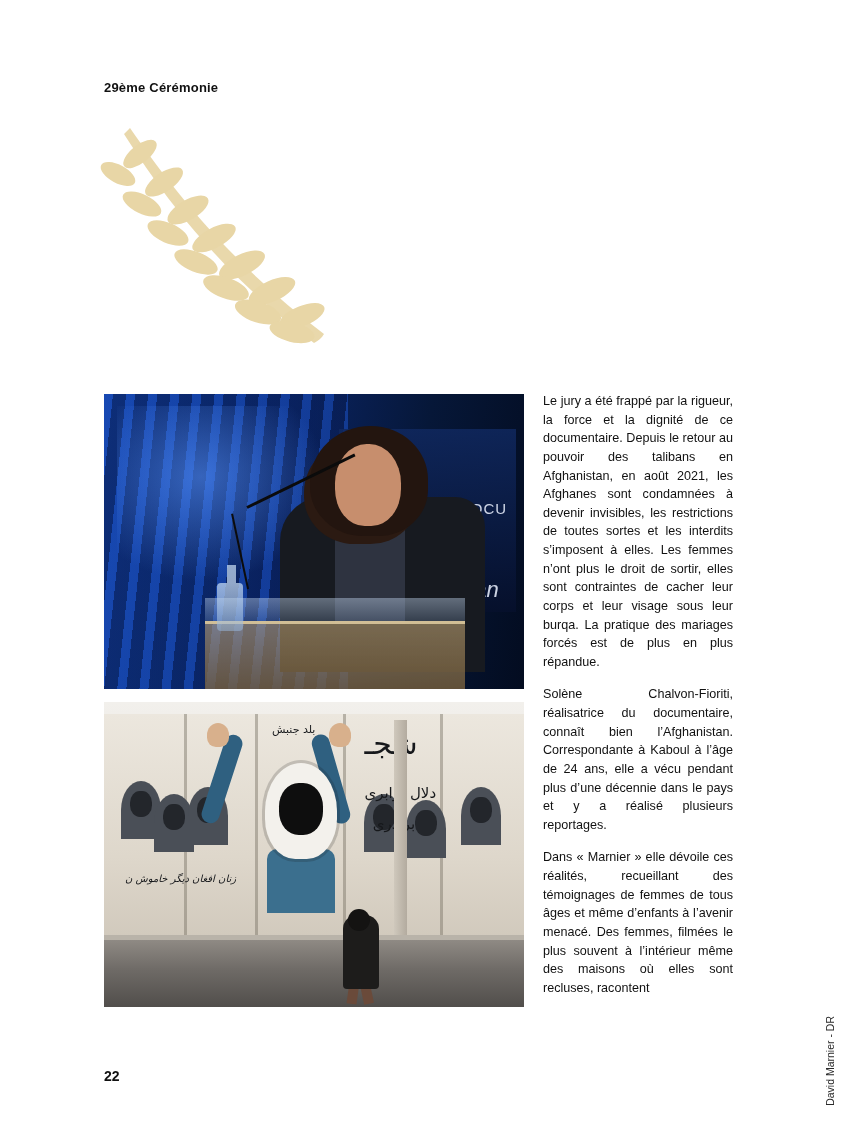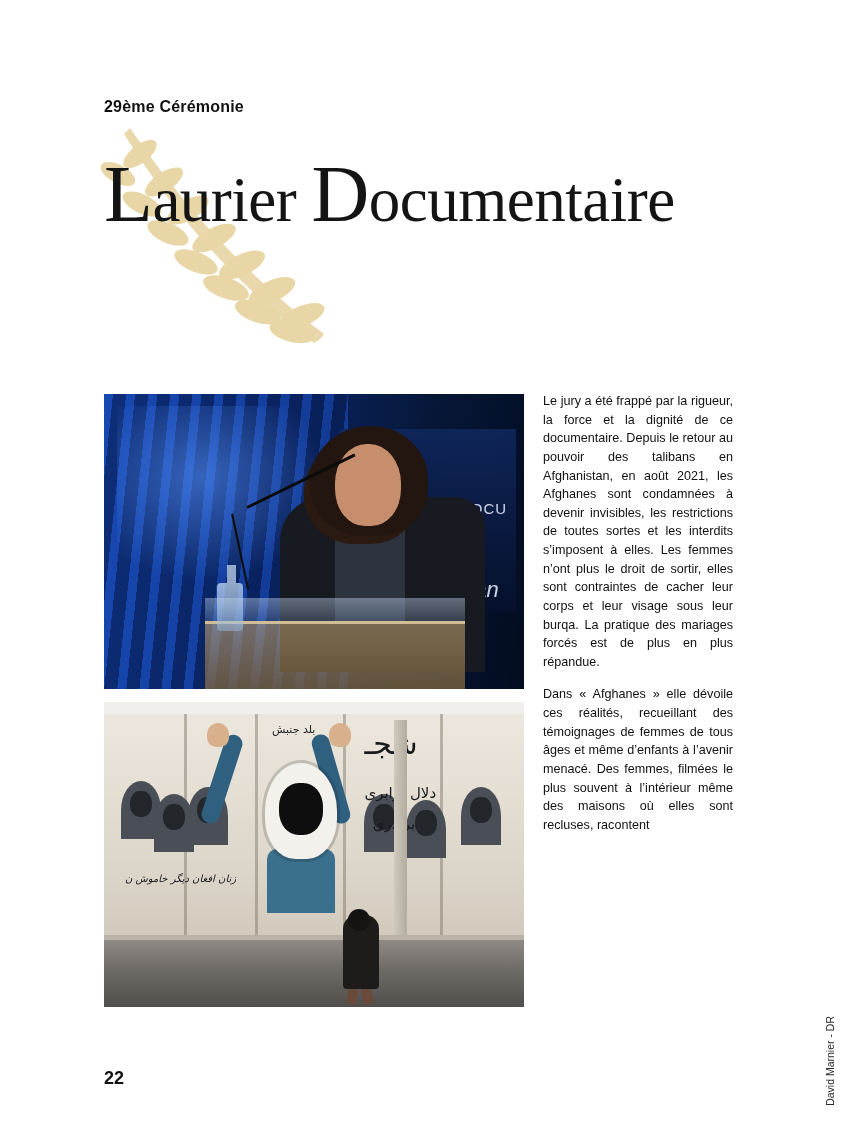--- a/index.html
+++ b/index.html
@@ -19,22 +19,22 @@
   .page {
     position: absolute;
     inset: 0;
     background: #ffffff;
   }
 
   
   .kicker {
     position: absolute;
     left: 104px;
-    top: 98px;
-    font-size: 16px;
+    top: 80px;
+    font-size: 13px;
     font-weight: bold;
     letter-spacing: 0.2px;
     color: #111111;
     text-align: center;
   }
 
   .laurel {
     position: absolute;
     left: 96px;
     top: 120px;
@@ -268,21 +268,21 @@
     font-size: 10.5px;
     color: #2a2a2a;
     white-space: nowrap;
   }
 
   
   .folio {
     position: absolute;
     left: 104px;
     top: 1068px;
-    font-size: 18px;
+    font-size: 14px;
     font-weight: bold;
     color: #111111;
   }
 </style>
 </head>
 <body>
 
 <div class="page">
 
   <div class="kicker">29ème Cérémonie</div>
@@ -305,21 +305,20 @@
         <ellipse cx="72" cy="113" rx="22" ry="10" transform="rotate(24 72 113)"></ellipse>
         <ellipse cx="100" cy="142" rx="23" ry="10" transform="rotate(22 100 142)"></ellipse>
         <ellipse cx="130" cy="168" rx="24" ry="10.5" transform="rotate(20 130 168)"></ellipse>
         <ellipse cx="162" cy="192" rx="24" ry="10.5" transform="rotate(18 162 192)"></ellipse>
         <ellipse cx="196" cy="212" rx="23" ry="10" transform="rotate(14 196 212)"></ellipse>
       </g>
     </g>
   </svg>
 
   <div class="title-block">
-    <div class="title"><span class="cap">L</span><span>aurier </span><span class="cap">D</span><span>ocumentaire</span></div>
   </div>
 
   <div class="photo photo-top">
     <div class="p1-bg"></div>
     <div class="p1-stripes"></div>
     <div class="p1-glow"></div>
     <div class="p1-screen"></div>
     <div class="p1-screen-text1">AT DOCU</div>
     <div class="p1-screen-text2">Afghan</div>
     <div class="p1-person-body"></div>
@@ -370,20 +369,21 @@
     <div class="p2-curb"></div>
     <div class="p2-ground"></div>
     <div class="p2-walker-leg"></div>
     <div class="p2-walker-leg2"></div>
     <div class="p2-walker-coat"></div>
     <div class="p2-walker-head"></div>
   </div>
 
   <div class="col">
     <p>Le jury a été frappé par la rigueur, la force et la dignité de ce documentaire. Depuis le retour au pouvoir des talibans en Afghanistan, en août 2021, les Afghanes sont condamnées à devenir invisibles, les restrictions de toutes sortes et les interdits s’imposent à elles. Les femmes n’ont plus le droit de sortir, elles sont contraintes de cacher leur corps et leur visage sous leur burqa. La pratique des mariages forcés est de plus en plus répandue.</p>
-    <p>Dans « Afghanes » elle dévoile ces réalités, recueillant des témoignages de femmes de tous âges et même d’enfants à l’avenir menacé. Des femmes, filmées le plus souvent à l’intérieur même des maisons où elles sont recluses, racontent</p>
+    <p>Solène Chalvon-Fioriti, réalisatrice du documentaire, connaît bien l’Afghanistan. Correspondante à Kaboul à l’âge de 24 ans, elle a vécu pendant plus d’une décennie dans le pays et y a réalisé plusieurs reportages.</p>
+    <p>Dans « Marnier » elle dévoile ces réalités, recueillant des témoignages de femmes de tous âges et même d’enfants à l’avenir menacé. Des femmes, filmées le plus souvent à l’intérieur même des maisons où elles sont recluses, racontent</p>
   </div>
 
   <div class="credit">David Marnier - DR</div>
 
   <div class="folio">22</div>
 
 </div>
 
 </body></html>

